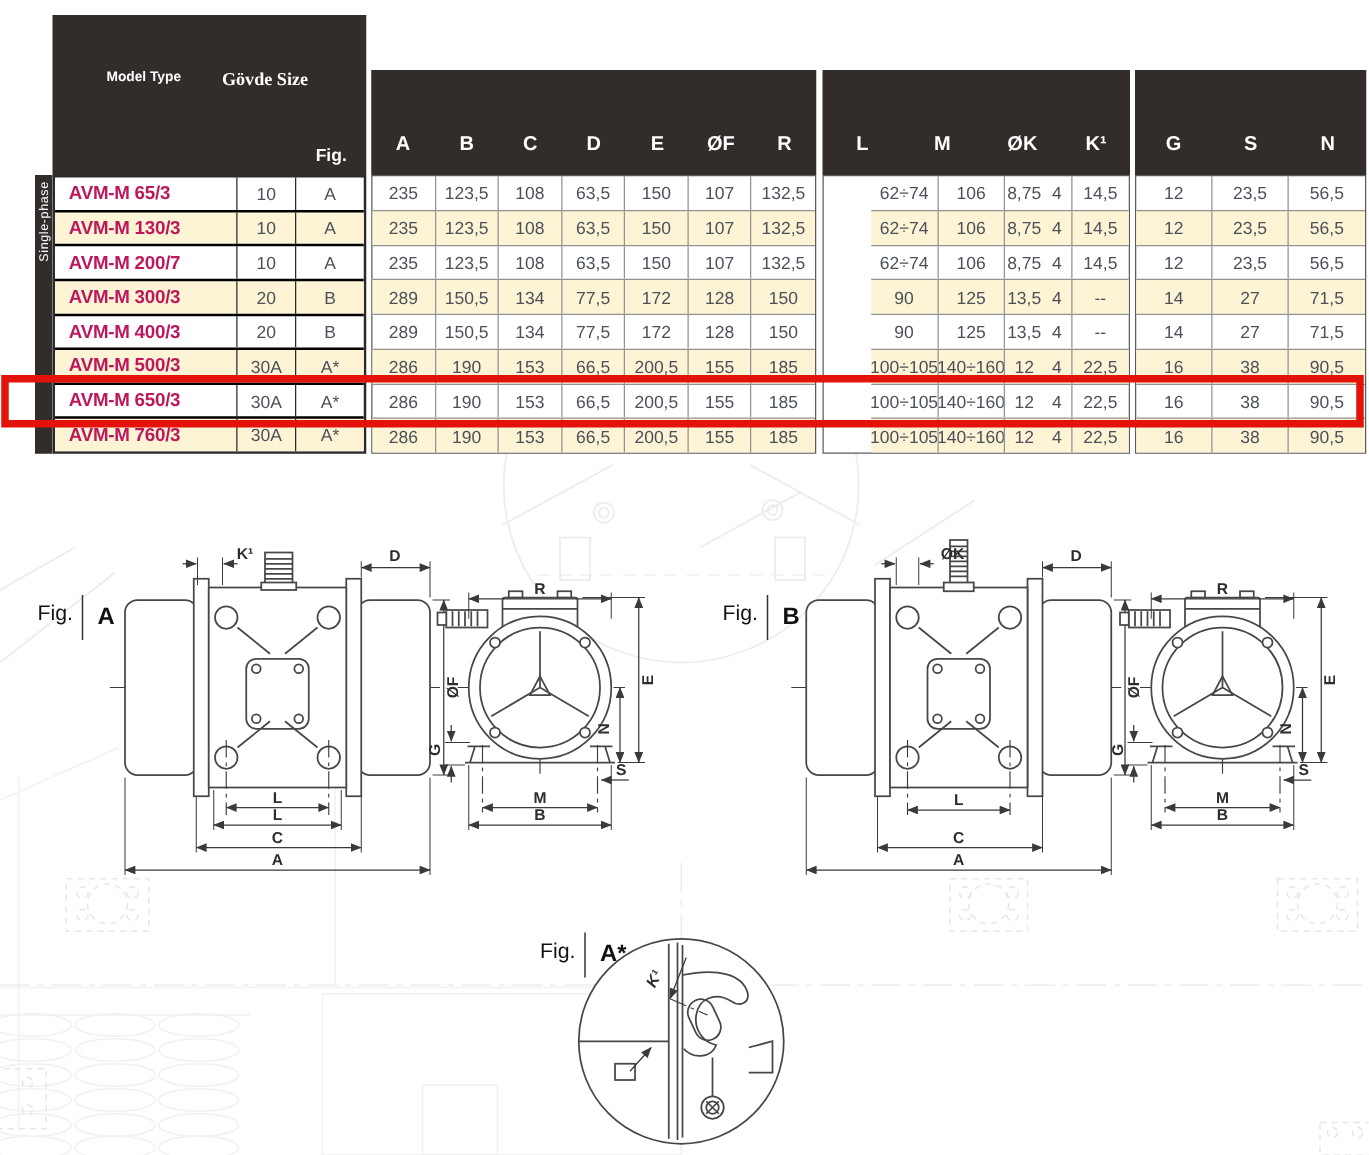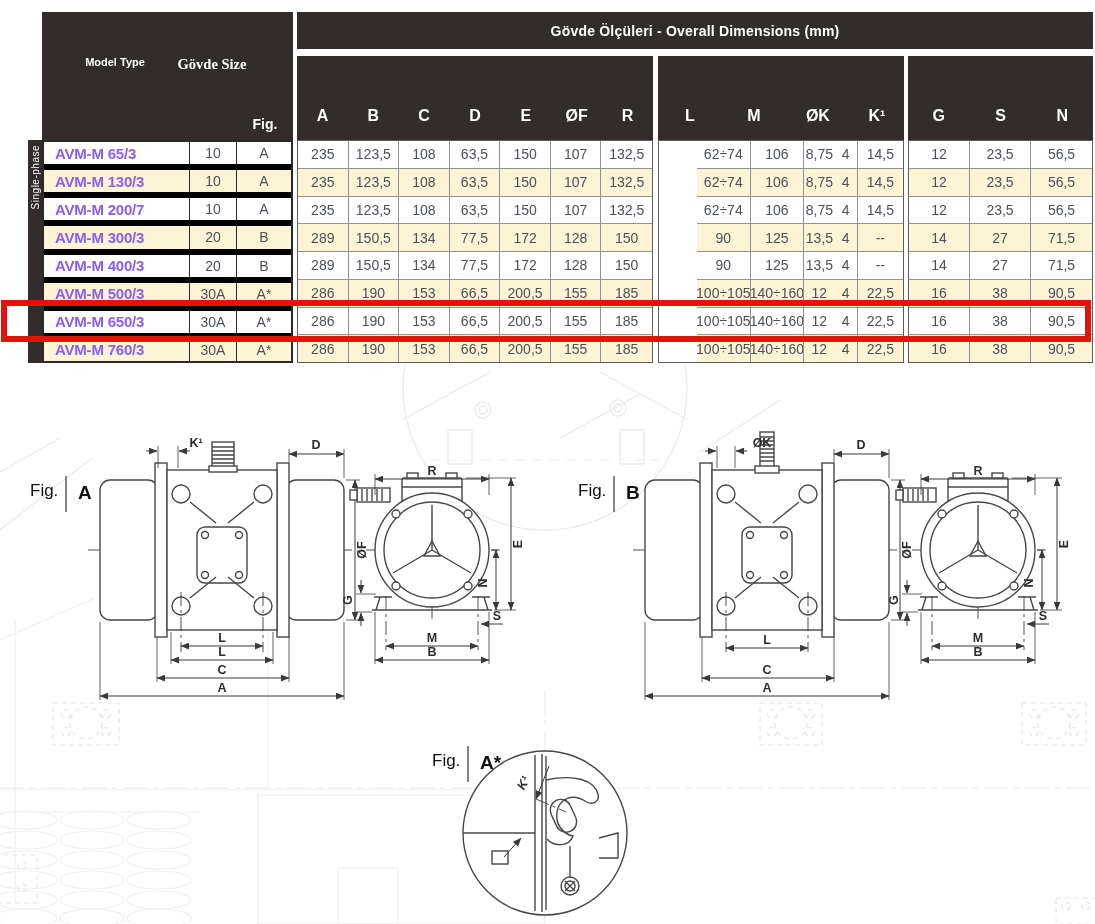--- a/index.html
+++ b/index.html
@@ -47,33 +47,33 @@
   
   .rows{position:absolute;top:140px;height:223px;z-index:2;display:flex;
         flex-direction:column;background:#fff;box-sizing:border-box;}
   #rows-left{left:42px;width:251px;border:2px solid #2a2a2a;}
   #rows-g1{left:297px;width:356px;border:1.5px solid #5c5c5c;}
   #rows-g2{left:658px;width:246px;border:1.5px solid #5c5c5c;}
   #rows-g3{left:908px;width:185px;border:1.5px solid #5c5c5c;}
   .tr{flex:1;display:grid;}
   .rows .tr:nth-of-type(even){background:#fcf4d4;}
   #rows-left .tr{grid-template-columns:146px 47px 1fr;}
-  #rows-left .tr + .tr{border-top:6px solid #000000;}
+  #rows-left .tr + .tr{border-top:2px solid #000000;}
   #rows-left .td{border-right:1px solid #2a2a2a;}
   #rows-left .td:last-child{border-right:none;}
   #rows-g1 .tr{grid-template-columns:repeat(7,1fr);}
   #rows-g2 .tr{grid-template-columns:26% 26% 26% 22%;margin-left:38px;}
   #rows-g3 .tr{grid-template-columns:repeat(3,1fr);}
   #rows-g1 .tr + .tr,#rows-g2 .tr + .tr,#rows-g3 .tr + .tr{border-top:1px solid #929292;}
   #rows-g1 .td,#rows-g2 .td,#rows-g3 .td{border-right:1px solid #929292;}
   #rows-g1 .td:last-child,#rows-g2 .td:last-child,#rows-g3 .td:last-child{border-right:none;}
   .td{display:flex;align-items:center;justify-content:center;
       font-size:14px;color:#4b505a;overflow:hidden;}
   .td.model{justify-content:flex-start;padding-left:11px;font-weight:bold;
-            font-size:15px;color:#8b5cf6;letter-spacing:-.2px;}
+            font-size:15px;color:#be185d;letter-spacing:-.2px;}
   .td.ok{display:grid;grid-template-columns:58% 42%;}
   .td.ok span{display:flex;align-items:center;justify-content:center;}
   
   #highlight{position:absolute;left:1px;top:300px;width:1090px;height:42px;
              border:6px solid #e3120b;z-index:5;box-sizing:border-box;
              background:transparent;pointer-events:none;}
 </style>
 </head>
 <body>
 
@@ -391,21 +391,20 @@
   <div id="sp-bar" class="dark">
     <span>Single-phase</span>
   </div>
 
   <div id="left-header" class="dark">
     <div class="lh-model">Model Type</div>
     <div class="lh-size">Gövde Size</div>
     <div class="lh-fig">Fig.</div>
   </div>
 
-  <div id="banner" class="dark">Gövde Ölçüleri - Overall Dimensions (mm)</div>
 
   <div id="hdr-g1" class="hdr dark">
     <div class="hcell">A</div>
     <div class="hcell">B</div>
     <div class="hcell">C</div>
     <div class="hcell">D</div>
     <div class="hcell">E</div>
     <div class="hcell">ØF</div>
     <div class="hcell">R</div>
   </div>

